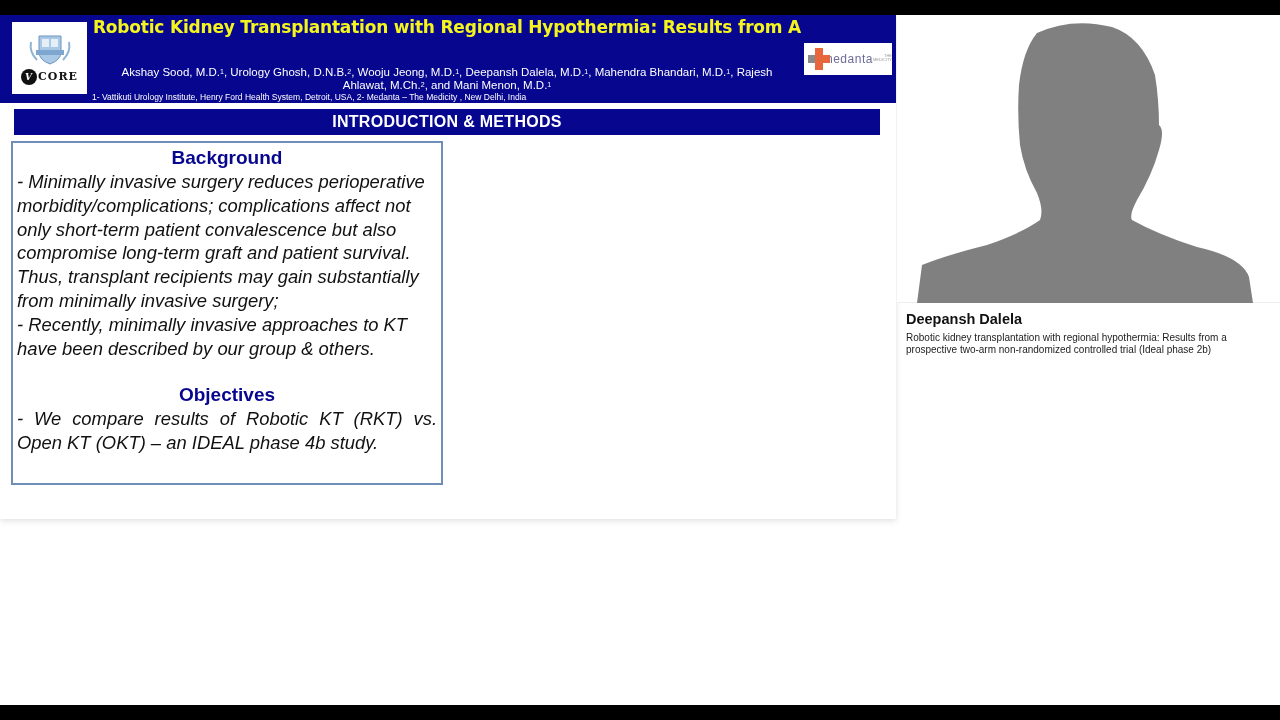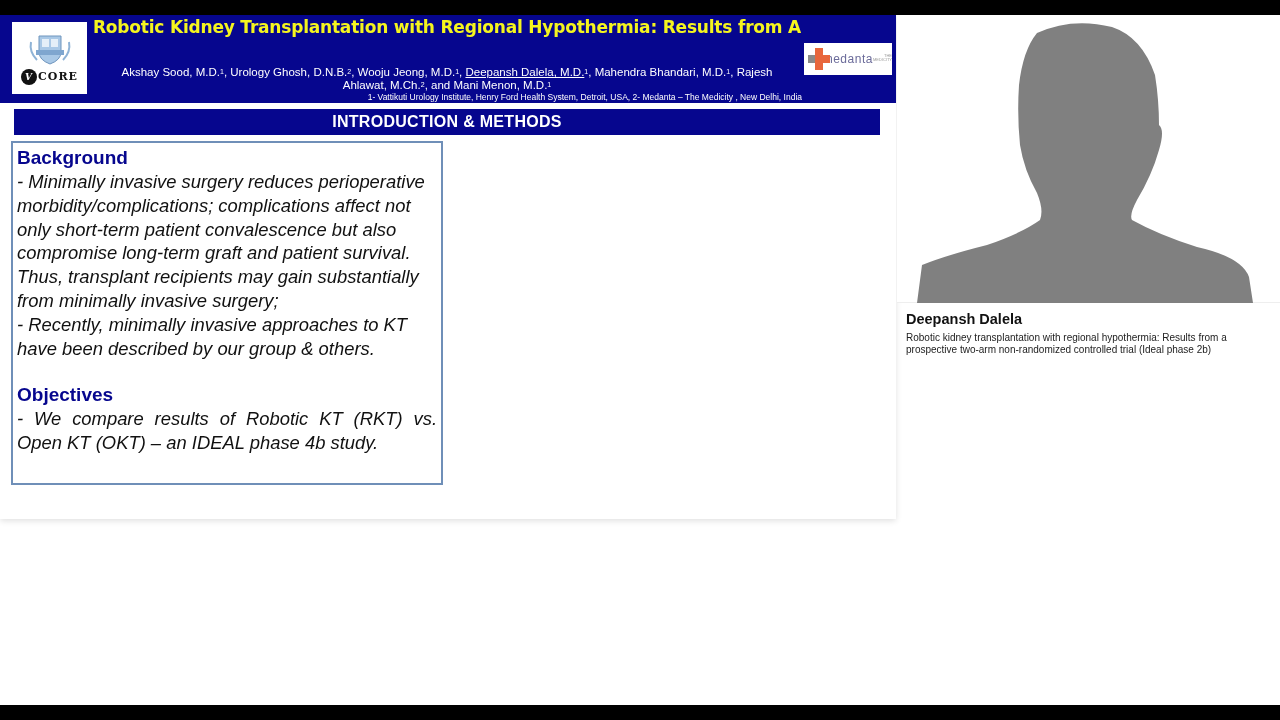--- a/index.html
+++ b/index.html
@@ -47,39 +47,39 @@
     .poster-title {
       position: absolute; left: 92px; top: 0; width: 710px;
       text-align: center; color: #f5f51e; font-family: "DejaVu Sans", sans-serif; font-weight: bold;
       font-size: 17px; line-height: 24px; letter-spacing: -0.2px;
     }
     .authors {
       position: absolute; left: 92px; top: 51px; width: 710px; text-align: center;
       color: #ffffff; font-size: 11.5px; line-height: 13px;
     }
     .authors sup { font-size: 7px; vertical-align: top; position: relative; top: -1px; }
-    .authors .presenter { text-decoration: underline; }
+    .authors .presenter { }
     .affiliation {
-      position: absolute; left: 92px; top: 77px; width: 710px; text-align: right;
+      position: absolute; left: 92px; top: 77px; width: 710px; text-align: left;
       color: #ffffff; font-size: 8.5px; line-height: 10px;
     }
 
     .section-bar {
       position: absolute; left: 14px; top: 94px; width: 866px; height: 26px;
       background: #06068e; color: #fff; font-weight: bold; font-size: 16px;
       display: flex; align-items: center; justify-content: center; letter-spacing: 0.3px;
     }
 
     .content-box {
       position: absolute; left: 11px; top: 126px; width: 432px; height: 344px;
       border: 2px solid #6f8fb8; padding: 4px 4px 0 4px;
       font-size: 18.4px; line-height: 23.8px; color: #111;
     }
     .content-box h3 {
-      color: #06068e; font-size: 19px; font-weight: bold; line-height: 22px; margin-bottom: 1px;
+      color: #06068e; font-size: 19px; font-weight: bold; line-height: 22px; margin-bottom: 1px; text-align: center;
     }
     .content-box p { margin: 0; font-style: italic; }
     .content-box .gap { height: 23.8px; }
     .content-box .justify { text-align: justify; text-align-last: left; }
 
     .presenter-panel {
       position: absolute; left: 897px; top: 15px; width: 383px; height: 288px; background: #fff;
       border-bottom: 1px solid #eeeeee;
     }
     .presenter-photo { position: absolute; left: 0; top: 0; width: 383px; height: 288px; }

